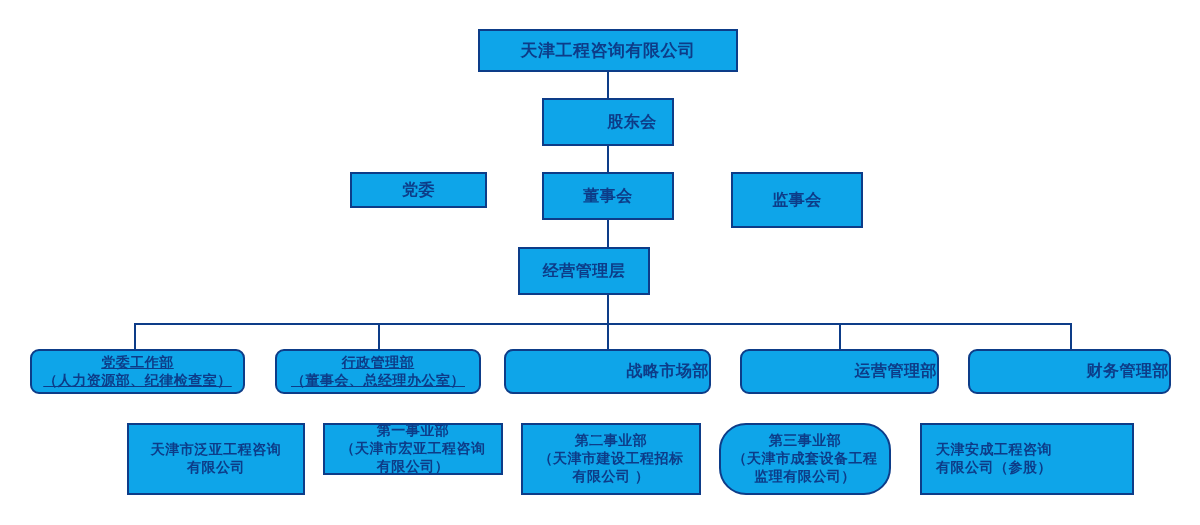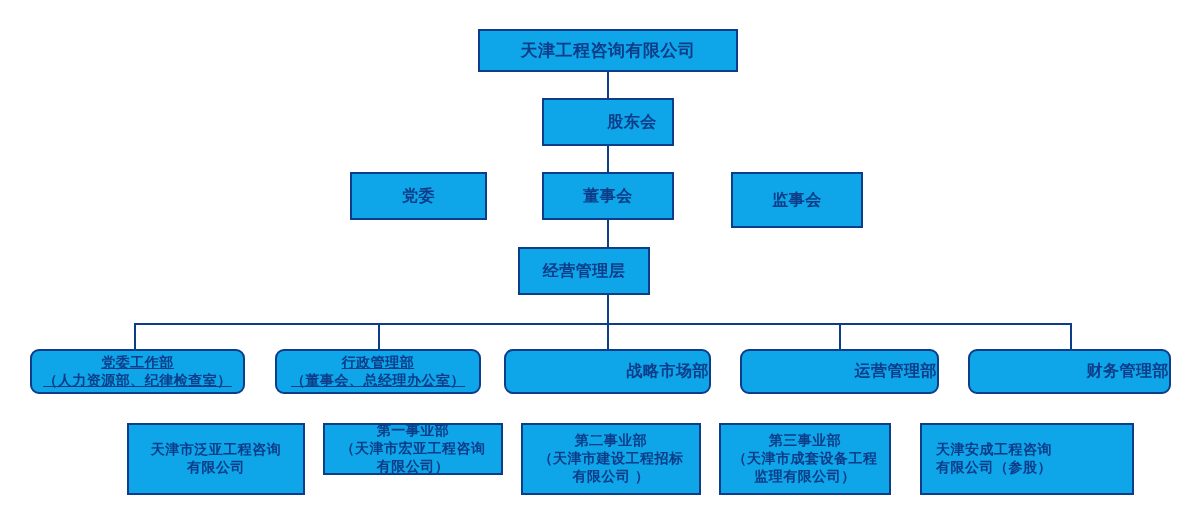--- a/index.html
+++ b/index.html
@@ -79,21 +79,21 @@
   <div class="conn v" style="left:1070px; top:323px; height:26px;"></div>
 
   <div class="node t-root" style="left:478px; top:29px; width:260px; height:43px;">
     <span class="label">天津工程咨询有限公司</span>
   </div>
 
   <div class="node t-mid" style="left:542px; top:98px; width:132px; height:48px;padding-left:48px;">
     <span class="label">股东会</span>
   </div>
 
-  <div class="node t-mid" style="left:350px; top:172px; width:137px; height:48px;">
+  <div class="node t-mid" style="left:350px; top:172px; width:137px; height:36px;">
     <span class="label">党委</span>
   </div>
 
   <div class="node t-mid" style="left:542px; top:172px; width:132px; height:48px;">
     <span class="label">董事会</span>
   </div>
 
   <div class="node t-mid" style="left:731px; top:172px; width:132px; height:56px;">
     <span class="label">监事会</span>
   </div>
@@ -134,21 +134,21 @@
 （天津市宏亚工程咨询
 有限公司）</span>
   </div>
 
   <div class="node t-sub" style="left:521px; top:423px; width:180px; height:72px;">
     <span class="label">第二事业部
 （天津市建设工程招标
 有限公司 ）</span>
   </div>
 
-  <div class="node t-sub" style="left:719px; top:423px; width:172px; height:72px;">
+  <div class="node t-sub" style="left:719px; top:423px; width:172px; height:72px;border-radius:27px;">
     <span class="label">第三事业部
 （天津市成套设备工程
 监理有限公司）</span>
   </div>
 
   <div class="node left-text t-sub" style="left:920px; top:423px; width:214px; height:72px;text-align:center;">
     <span class="label">天津安成工程咨询
 有限公司（参股）</span>
   </div>
 

